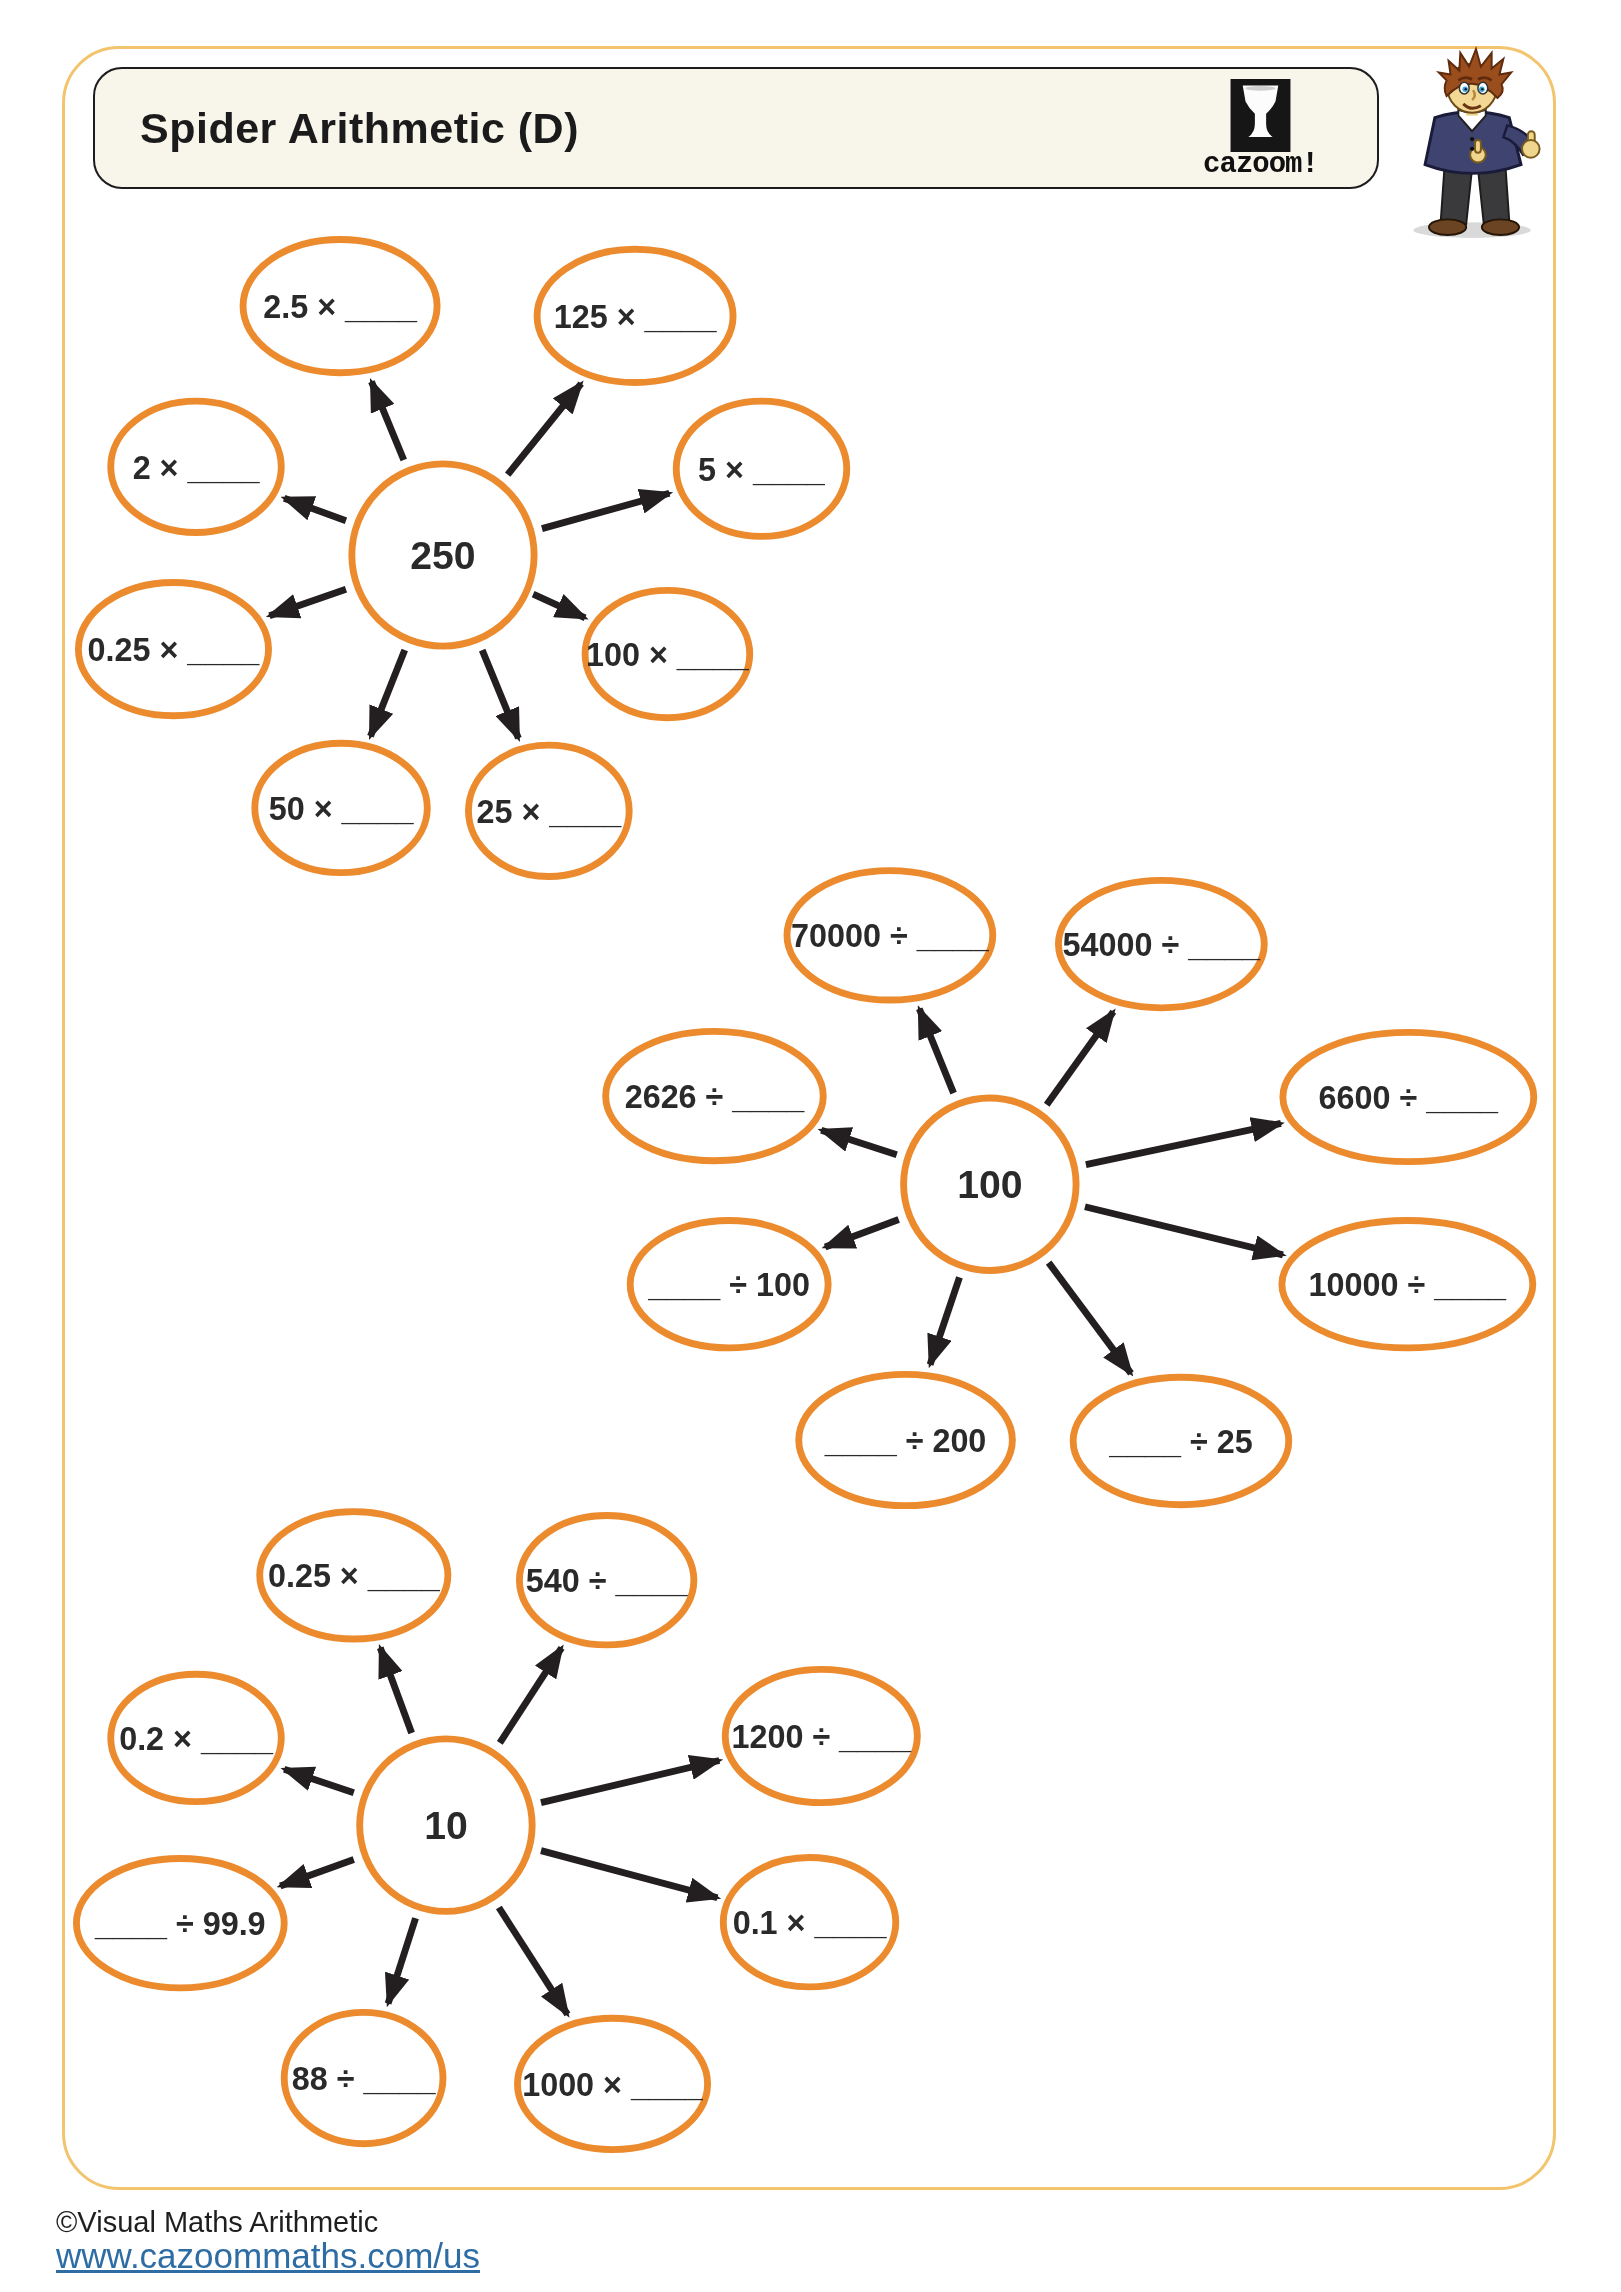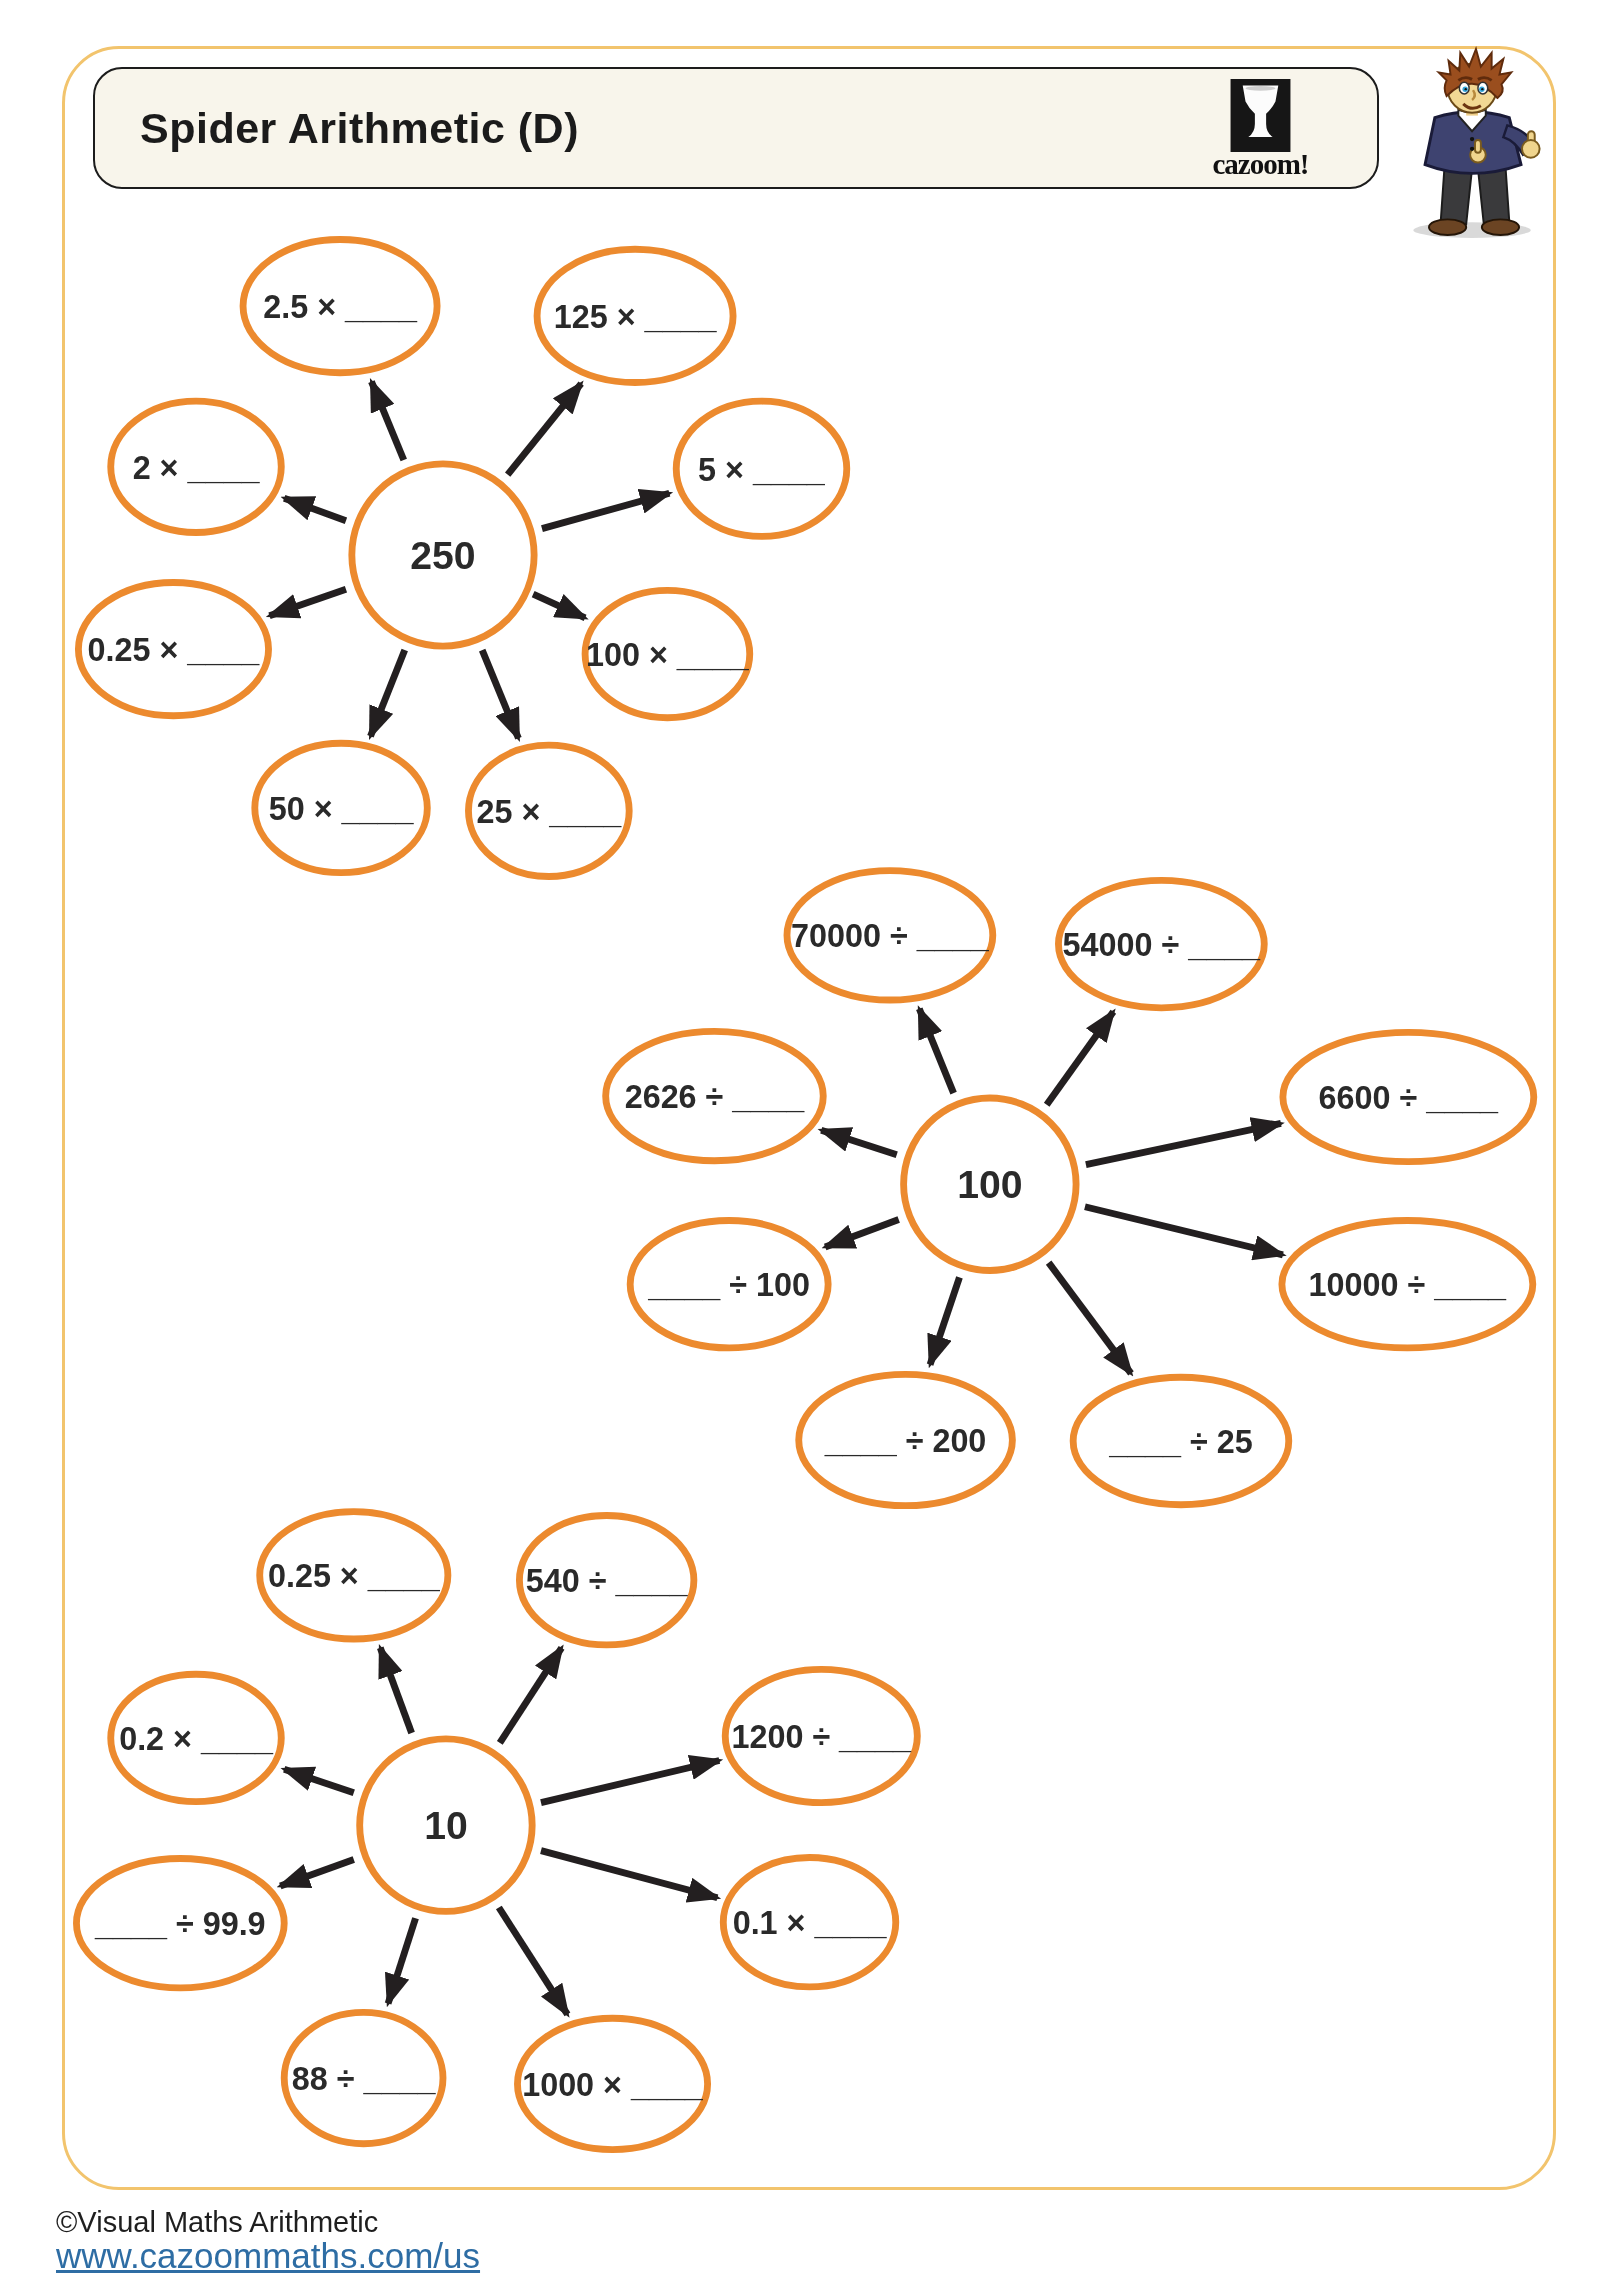--- a/index.html
+++ b/index.html
@@ -6,21 +6,21 @@
   .page{position:relative;width:1621px;height:2293px;background:#ffffff;overflow:hidden;
         font-family:"Liberation Sans", sans-serif;}
   .outer-border{position:absolute;left:62px;top:46px;width:1494px;height:2144px;
         border:3.9px solid #F2C46D;border-radius:57px;box-sizing:border-box;}
   .title-box{position:absolute;left:93px;top:67px;width:1286px;height:122px;
         background:#F8F5EB;border:2.9px solid #1C1C1C;border-radius:29px;box-sizing:border-box;
         display:flex;align-items:center;}
   .title-box h1{margin:0 0 0 45px;font-size:43px;font-weight:700;color:#1B1B1B;letter-spacing:0.5px;}
   .brand{position:absolute;right:53px;top:7.8px;width:127px;height:102px;text-align:center;}
   .brand .drum{display:block;margin:2px auto 0 auto;width:61px;height:73px;}
-  .brand-name{font-family:Liberation Serif, serif;font-weight:700;font-size:29px;
+  .brand-name{font-family:Liberation Mono, monospace;font-weight:700;font-size:29px;
         letter-spacing:-1px;color:#111;line-height:25.5px;text-align:center;}
   .mascot{position:absolute;left:1382px;top:45px;width:186px;height:196px;}
   .spiders{position:absolute;left:0;top:0;width:1621px;height:2293px;}
   .spiders text{font-family:"Liberation Sans", sans-serif;font-weight:700;fill:#2A2A2A;}
   .sat-label{font-size:33px;}
   .center-label{font-size:40px;}
   .footer{position:absolute;left:56px;top:2205px;line-height:34px;}
   .footer .copy{font-size:29px;color:#1E1E1E;}
   .footer a{font-size:35px;color:#2E6DA4;text-decoration:underline;display:inline-block;}
 </style>

